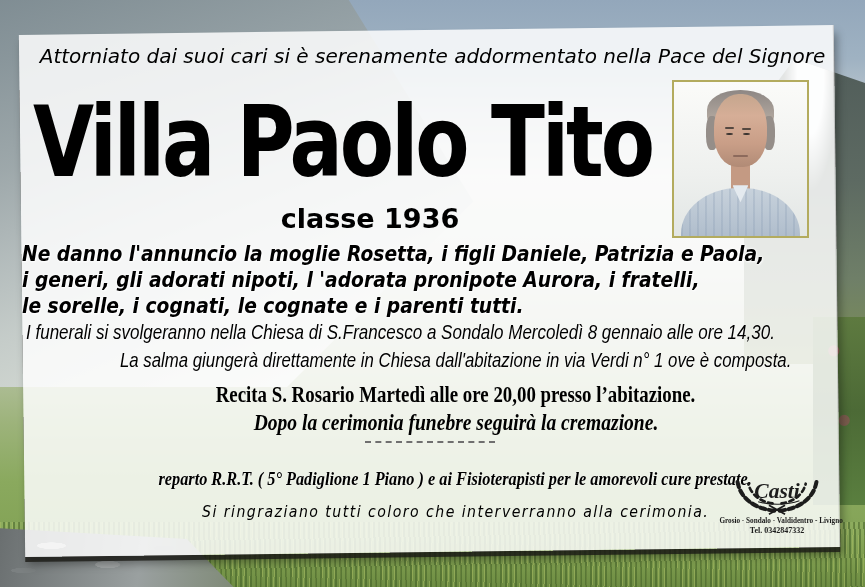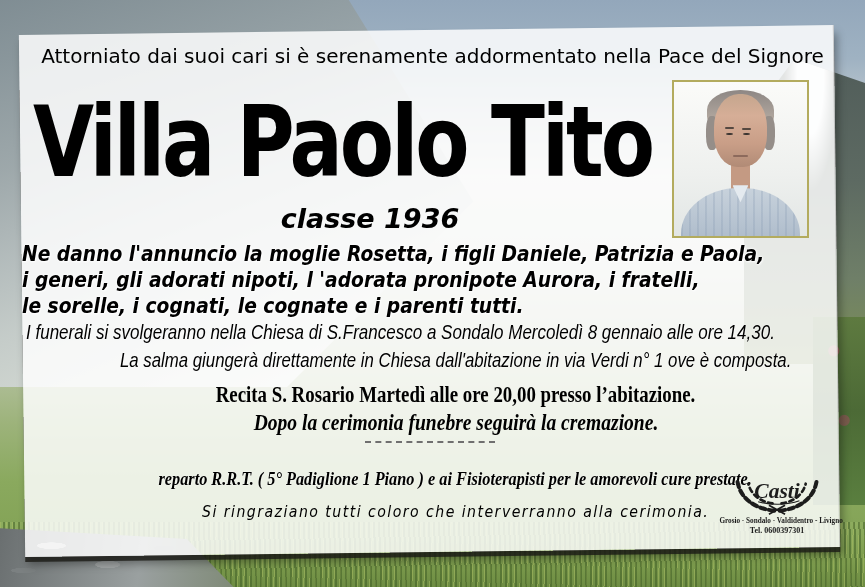--- a/index.html
+++ b/index.html
@@ -65,31 +65,31 @@
     position:absolute; left:22px; top:30px; width:814px; height:522px;
     background:rgba(255,255,255,.84);
     transform:rotate(-0.7deg);
     box-shadow:0 5px 0 rgba(28,28,22,.8), 3px 8px 9px rgba(0,0,0,.35);
     border-right:1px solid rgba(130,130,130,.35);
   }
   
   .content{position:absolute; inset:0;}
   .intro-line{
     position:absolute; left:0; top:44px; width:865px; text-align:center;
-    font-size:20px; white-space:nowrap;
+    font-style:italic; font-size:20px; white-space:nowrap;
   }
   .title-wrap{position:absolute; left:20px; top:76px; width:645px; text-align:center;margin-top:16px;}
   .deceased-name{
     display:inline-block; font-weight:bold; font-size:79px; letter-spacing:-3px;
     line-height:1.02; white-space:nowrap;
     transform:scaleY(1.25); transform-origin:top center;
   }
   .classe-line{
     position:absolute; left:40px; top:203px; width:660px; text-align:center;
-    font-weight:bold; font-style:italic; font-size:27px;
+    font-weight:bold; font-size:27px;
   }
   .family-block{position:absolute; left:22px; top:241px;}
   .family-line{
     font-weight:bold; font-style:italic; font-size:22px; line-height:26px;
     white-space:nowrap; transform:scaleX(.85); transform-origin:left center;
     text-shadow:0 0 2px rgba(255,255,255,.95),0 0 4px rgba(255,255,255,.8),1px 1px 2px rgba(255,255,255,.85);
   }
   .funeral-line1{
     position:absolute; left:26px; top:320px; white-space:nowrap;
     font-family:"Liberation Sans",sans-serif; font-style:italic; font-size:21px;
@@ -247,17 +247,17 @@
           <path d="M62,52 C40,50 24,38 21,20" stroke-width="4.5" stroke-dasharray="6 4" stroke-linecap="round"></path>
           <path d="M60,44 C46,42 36,34 33,22" stroke-width="3" stroke-dasharray="5 4" stroke-linecap="round"></path>
           <path d="M68,52 C90,50 106,38 109,20" stroke-width="4.5" stroke-dasharray="6 4" stroke-linecap="round"></path>
           <path d="M70,44 C84,42 94,34 97,22" stroke-width="3" stroke-dasharray="5 4" stroke-linecap="round"></path>
           <path d="M56,56 L74,46 M74,56 L56,46" stroke-width="2"></path>
         </g>
         <text x="65" y="38" text-anchor="middle" font-family="Liberation Serif, serif" font-style="italic" font-weight="bold" font-size="24" fill="#1c1c1c">Casti</text>
         <path d="M44,42 C57,46 76,46 90,41" stroke="#1c1c1c" stroke-width="1.2" fill="none"></path>
       </svg>
       <div class="fh-locations">Grosio - Sondalo - Valdidentro - Livigno</div>
-      <div class="fh-phone">Tel. 0600397301</div>
+      <div class="fh-phone">Tel. 0342847332</div>
     </div>
 
   </div>
 </div>
 
 </body></html>

